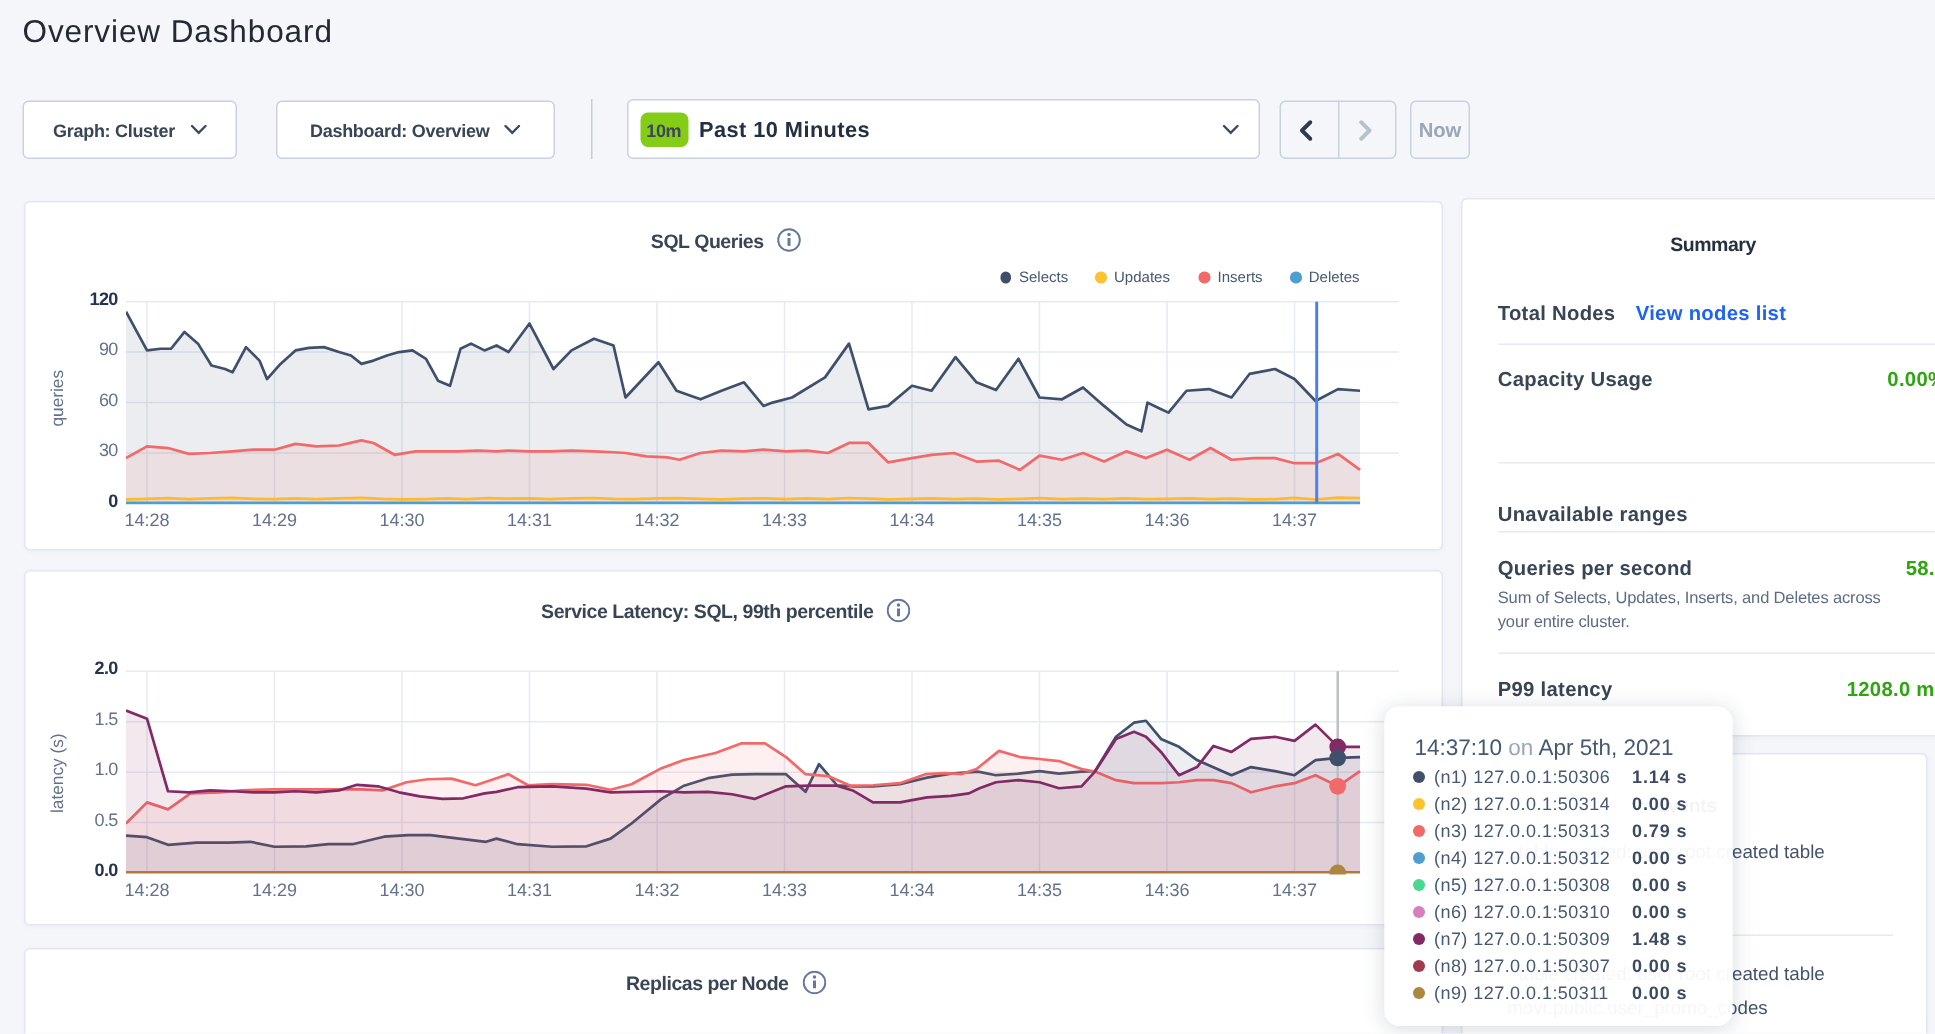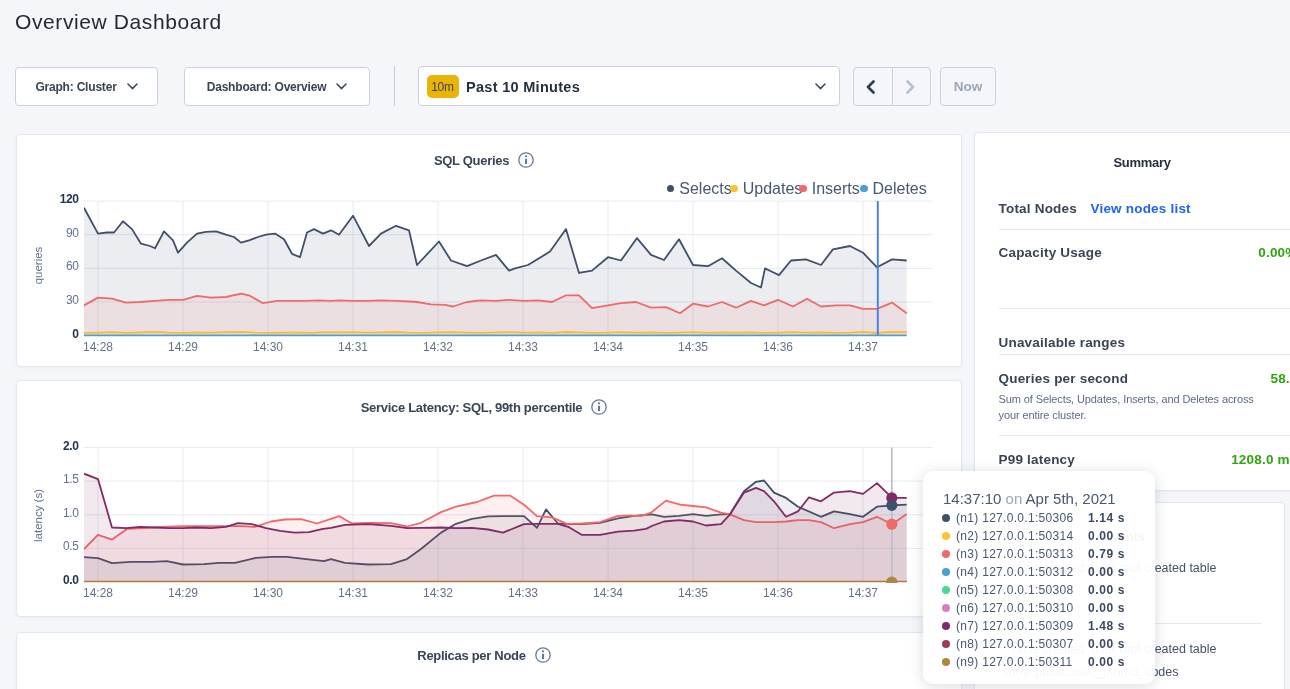--- a/index.html
+++ b/index.html
@@ -1,54 +1,54 @@
 <!DOCTYPE html>
 <html><head><meta charset="utf-8"><style>
 *{margin:0;padding:0;box-sizing:border-box}
 html,body{width:1290px;height:689px;overflow:hidden}
 body{background:#f4f6fa;font-family:"Liberation Sans",sans-serif;position:relative;color:#394455}
 .abs{position:absolute}
 .card{position:absolute;background:#fff;border:1px solid #e3e7ef;border-radius:4px;box-shadow:0 1px 3px rgba(56,76,108,0.04)}
 .ctitle{position:absolute;left:0;right:10px;text-align:center;font-size:13px;font-weight:bold;color:#394455;letter-spacing:-0.3px}
 .sel{position:absolute;background:#fff;border:1px solid #c9d1e0;border-radius:4px;display:flex;align-items:center;justify-content:center;font-weight:bold;font-size:12px;color:#394455;letter-spacing:-0.2px;gap:10px}
-.lgi{position:absolute;display:flex;align-items:center;font-size:16px;color:#475872}
+.lgi{position:absolute;display:flex;align-items:center;font-size:10px;color:#475872}
 .lgd{width:7.5px;height:7.5px;border-radius:50%;margin-right:5px}
 .srow{position:absolute;left:24px;right:22px;display:flex;align-items:flex-start;font-size:13.5px;font-weight:bold;letter-spacing:0.2px}
 .srow .val{margin-left:auto;color:#2fa50f}
 .sdesc{position:absolute;left:24px;right:20px;font-size:11px;line-height:16px;color:#5d6b85;letter-spacing:-0.1px}
 .sdiv{position:absolute;left:24px;right:22px;height:1px;background:#e6eaf0}
 .trow{position:absolute;left:19px;display:flex;align-items:center;height:18px;font-size:12px;color:#475872;letter-spacing:0.3px;white-space:nowrap}
 .tdot{width:8px;height:8px;border-radius:50%;margin-right:6px}
 .tval{position:absolute;font-weight:bold;color:#3b4a60}
 </style></head><body>
 <div class="abs" style="left:15px;top:10px;font-size:21px;color:#242933;letter-spacing:0.6px">Overview Dashboard</div>
 <div class="sel" style="left:15px;top:67px;width:143px;height:39px">Graph: Cluster <svg width="11" height="7" viewBox="0 0 11 7">
       <path d="M1 1 L5.5 5.5 L10 1" fill="none" stroke="#3c4a5e" stroke-width="1.6" stroke-linecap="round"></path>
     </svg></div>
 <div class="sel" style="left:184px;top:67px;width:186px;height:39px">Dashboard: Overview <svg width="11" height="7" viewBox="0 0 11 7">
       <path d="M1 1 L5.5 5.5 L10 1" fill="none" stroke="#3c4a5e" stroke-width="1.6" stroke-linecap="round"></path>
     </svg></div>
 <div class="abs" style="left:394px;top:66px;width:1px;height:40px;background:#c6cdda"></div>
 <div class="abs" style="left:418px;top:66px;width:422px;height:40px;background:#fff;border:1px solid #c9d1e0;border-radius:4px"></div>
-<div class="abs" style="left:426.5px;top:75px;width:32px;height:23px;background:#eab308;border-radius:5px;font-size:12px;font-weight:normal;color:#3c4859;display:flex;align-items:center;justify-content:center;letter-spacing:-0.2px">10m</div>
+<div class="abs" style="left:426.5px;top:75px;width:32px;height:23px;background:#84cc16;border-radius:5px;font-size:12px;font-weight:bold;color:#3c4859;display:flex;align-items:center;justify-content:center;letter-spacing:-0.2px">10m</div>
 <div class="abs" style="left:466px;top:78.5px;font-size:14.5px;font-weight:bold;color:#242f42;letter-spacing:0.3px">Past 10 Minutes</div>
 <div class="abs" style="left:815px;top:83px">
     <svg style="display:block" width="11" height="7" viewBox="0 0 11 7">
       <path d="M1 1 L5.5 5.5 L10 1" fill="none" stroke="#3c4a5e" stroke-width="1.6" stroke-linecap="round"></path>
     </svg>
   </div>
 <div class="abs" style="left:853px;top:67px;width:78px;height:39px;border:1px solid #c9d1e0;border-radius:4px"></div>
 <div class="abs" style="left:892px;top:67px;width:1px;height:39px;background:#c9d1e0"></div>
 <svg class="abs" style="left:866px;top:80px" width="9" height="14" viewBox="0 0 9 14">
     <path d="M7.5 1.5 L2 7 L7.5 12.5" fill="none" stroke="#2e3b50" stroke-width="2.6" stroke-linecap="round" stroke-linejoin="round"></path>
   </svg>
 <svg class="abs" style="left:906px;top:80px" width="9" height="14" viewBox="0 0 9 14">
     <path d="M1.5 1.5 L7 7 L1.5 12.5" fill="none" stroke="#b9c1cd" stroke-width="2.6" stroke-linecap="round" stroke-linejoin="round"></path>
   </svg>
-<div class="abs" style="left:940px;top:67px;width:56px;height:39px;border:1px solid #c9d1e0;border-radius:4px;display:flex;align-items:center;justify-content:center;font-size:13.5px;font-weight:bold;color:#9ba6b6">Now</div>
+<div class="abs" style="left:940px;top:67px;width:40px;height:39px;border:1px solid #c9d1e0;border-radius:4px;display:flex;align-items:center;justify-content:center;font-size:13.5px;font-weight:bold;color:#9ba6b6">Now</div>
 <div class="card" style="left:16px;top:133.5px;width:946px;height:233px">
     <div class="ctitle" style="top:17px">SQL Queries<svg width="16" height="16" viewBox="0 0 16 16" style="vertical-align:-3px;margin-left:9px">
         <circle cx="8" cy="8" r="7.2" fill="none" stroke="#64779c" stroke-width="1.3"></circle>
         <line x1="8" y1="6.7" x2="8" y2="11.9" stroke="#64779c" stroke-width="2"></line>
         <circle cx="8" cy="4.3" r="1.15" fill="#64779c"></circle>
       </svg></div>
     <div class="lgi" style="left:649.8px;top:45px"><span class="lgd" style="background:#40506a"></span>Selects</div>
     <div class="lgi" style="left:713.2px;top:45px"><span class="lgd" style="background:#FBC32D"></span>Updates</div>
     <div class="lgi" style="left:782.2px;top:45px"><span class="lgd" style="background:#F16969"></span>Inserts</div>
     <div class="lgi" style="left:843.0px;top:45px"><span class="lgd" style="background:#4E9FD1"></span>Deletes</div>

